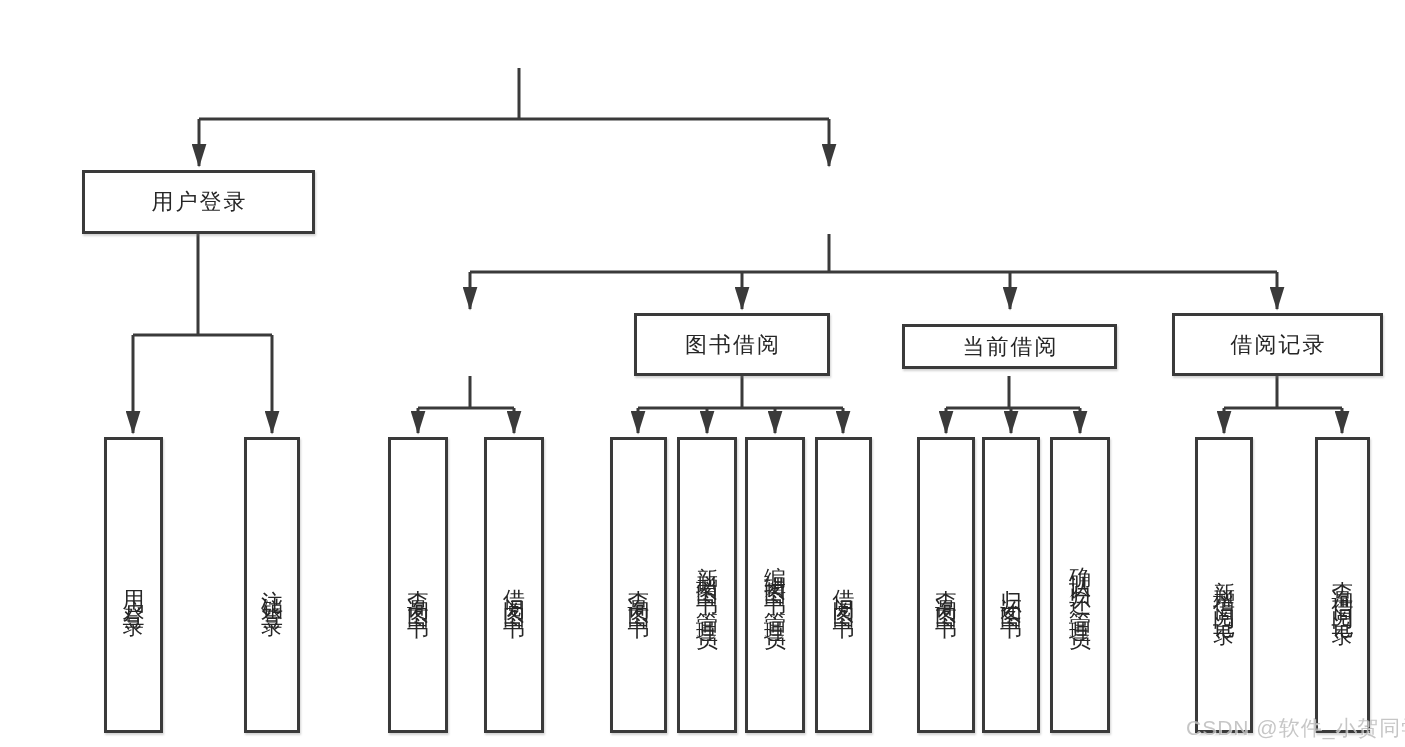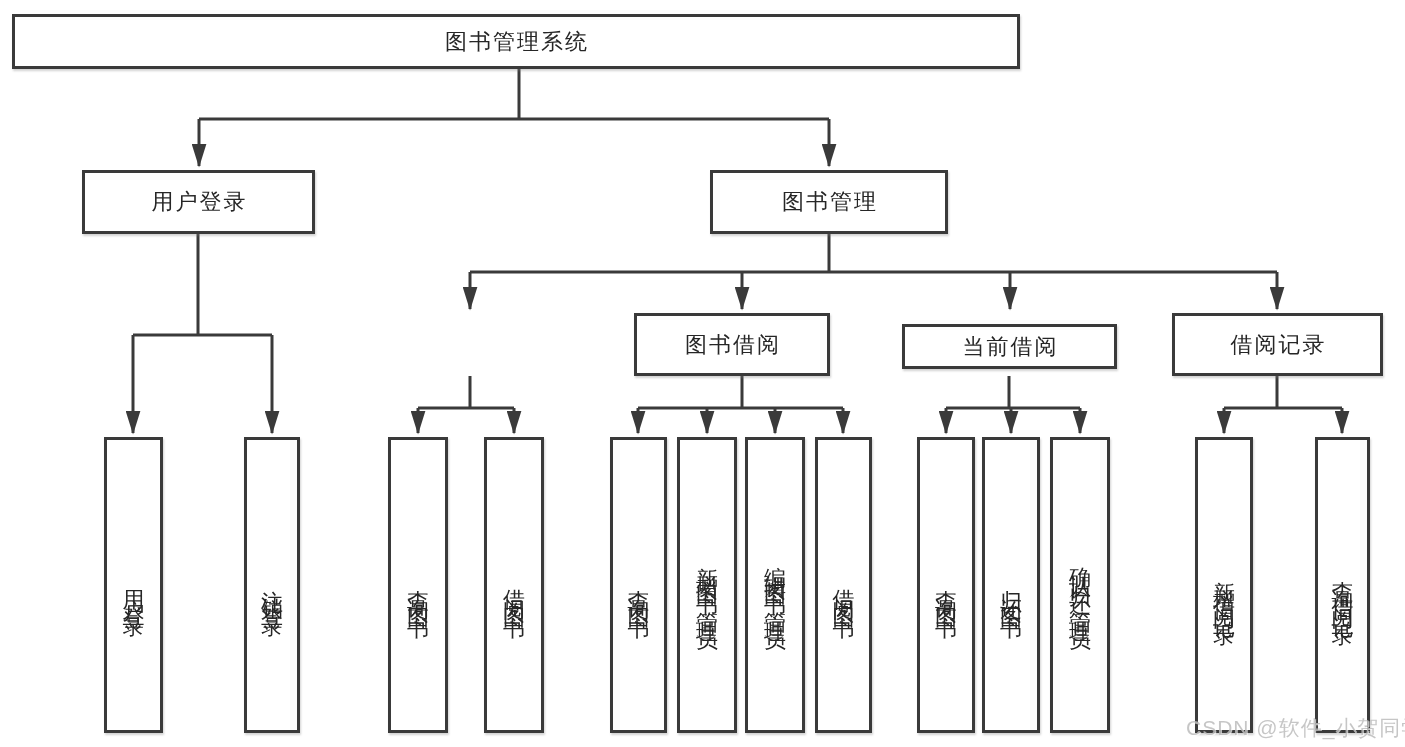--- a/index.html
+++ b/index.html
@@ -96,29 +96,23 @@
       <path d="M946,408 V433" marker-end="url(#arrowhead)"></path>
       <path d="M1011,408 V433" marker-end="url(#arrowhead)"></path>
       <path d="M1080,408 V433" marker-end="url(#arrowhead)"></path>
 
       <path d="M1277,376 V408 M1224,408 H1342"></path>
       <path d="M1224,408 V433" marker-end="url(#arrowhead)"></path>
       <path d="M1342,408 V433" marker-end="url(#arrowhead)"></path>
     </g>
   </svg>
 
-  <div class="box hbox" style="left:12px;top:14px;width:1008px;height:55px">
-    <span class="lbl">图书管理系统</span>
-  </div>
 
   <div class="box hbox" style="left:82px;top:170px;width:233px;height:64px">
     <span class="lbl">用户登录</span>
-  </div>
-  <div class="box hbox" style="left:710px;top:170px;width:238px;height:64px">
-    <span class="lbl">图书管理</span>
   </div>
 
   <div class="box hbox" style="left:634px;top:313px;width:196px;height:63px">
     <span class="lbl">图书借阅</span>
   </div>
   <div class="box hbox" style="left:902px;top:324px;width:215px;height:45px">
     <span class="lbl">当前借阅</span>
   </div>
   <div class="box hbox" style="left:1172px;top:313px;width:211px;height:63px">
     <span class="lbl">借阅记录</span>

